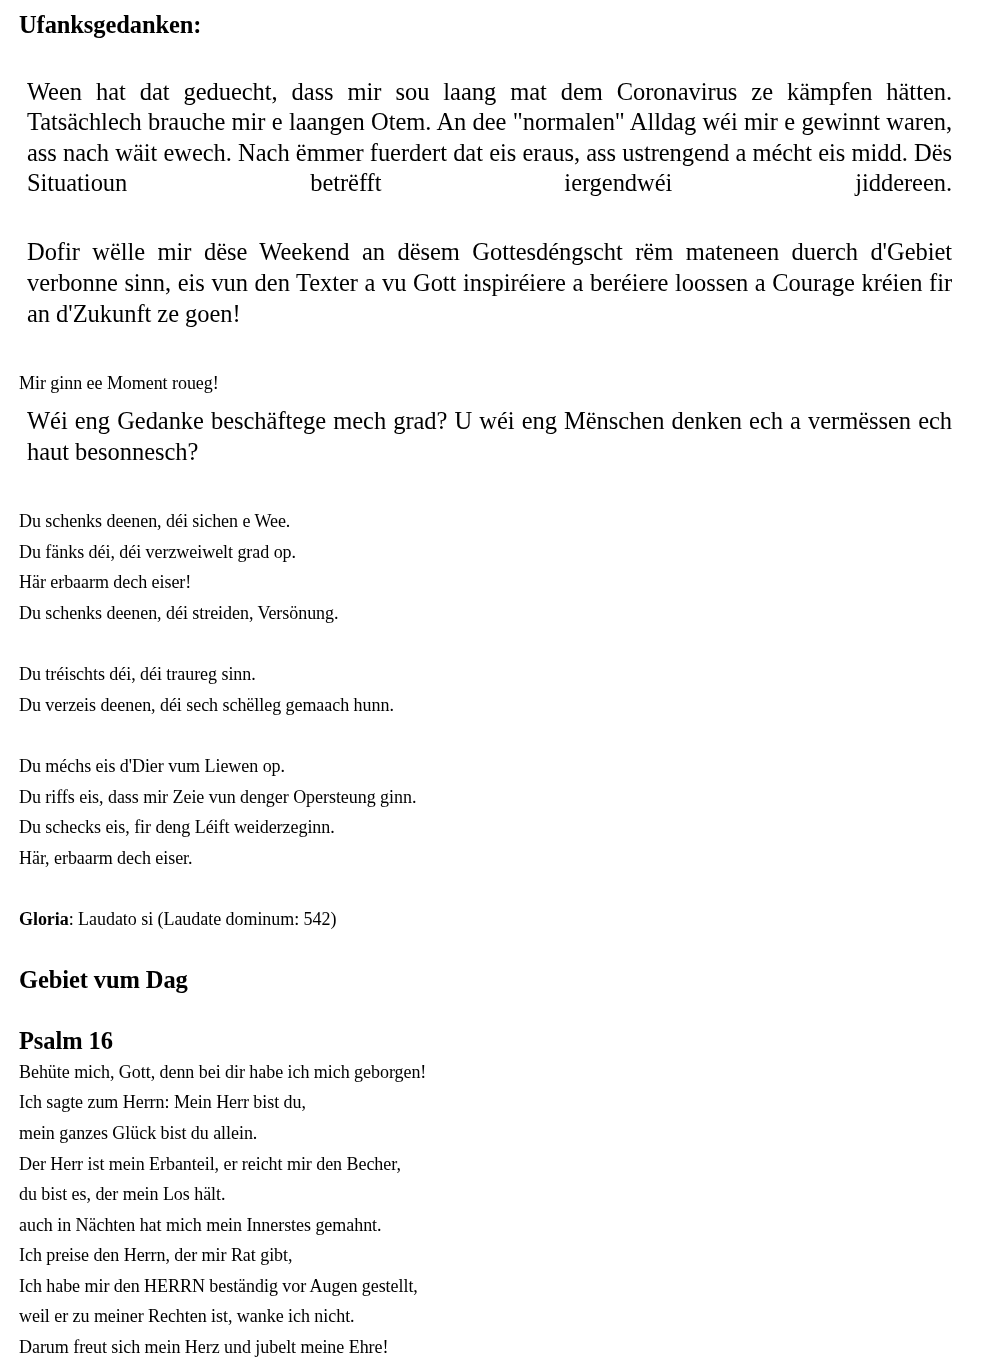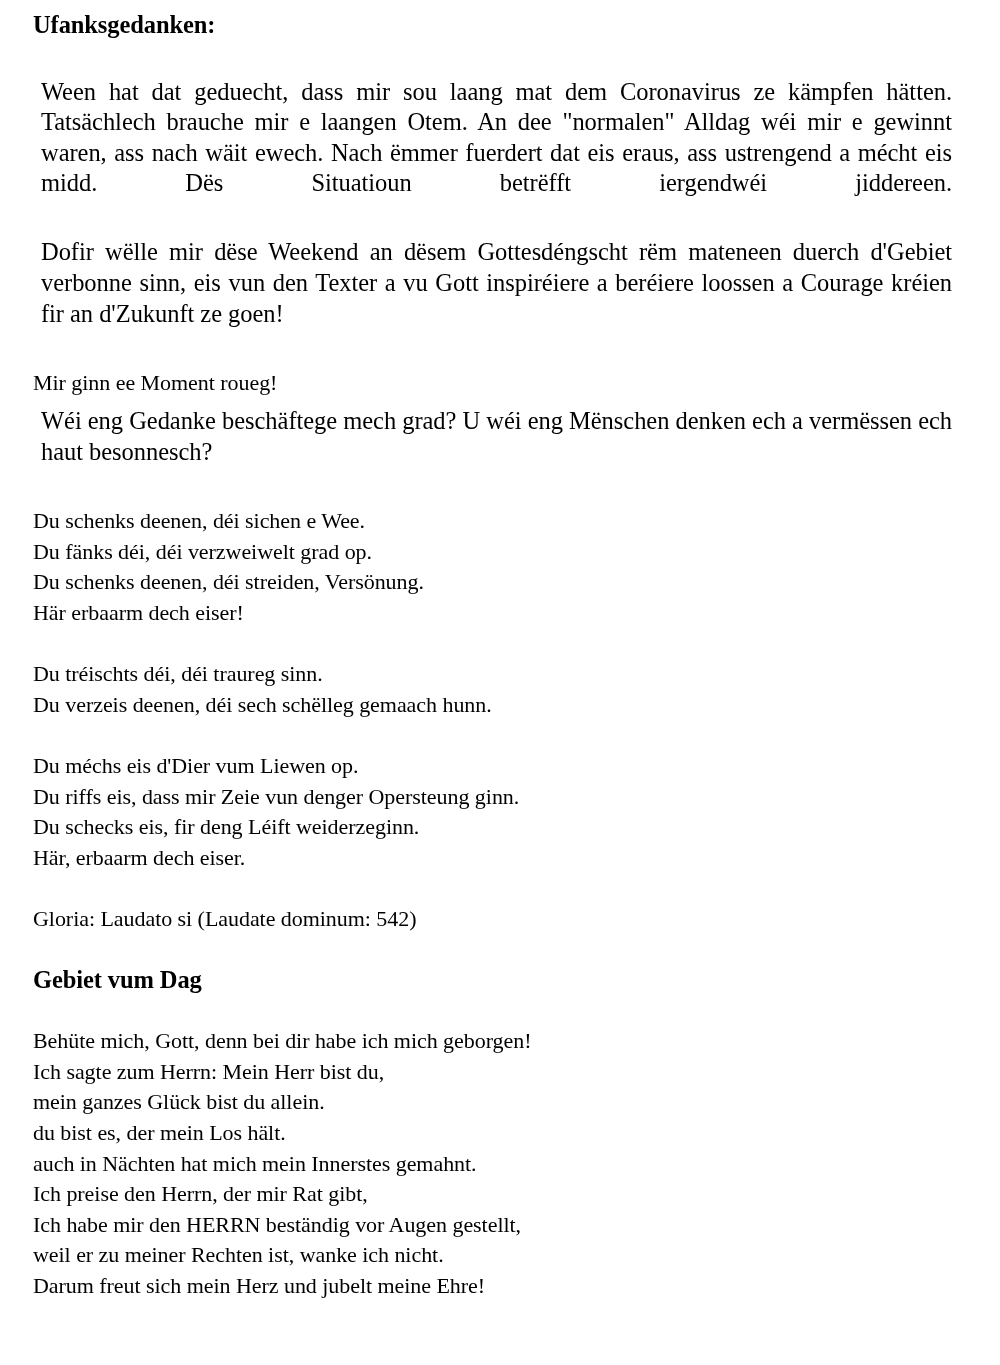--- a/index.html
+++ b/index.html
@@ -13,21 +13,21 @@
     height: 1365px;
     font-family: "Liberation Serif", "DejaVu Serif", serif;
     color: #000000;
     -webkit-font-smoothing: antialiased;
   }
   #page {
     position: relative;
     width: 1000px;
     height: 1365px;
     box-sizing: border-box;
-    padding: 10px 40px 0 33px;
+    padding: 10px 40px 0 19px;
     background: #ffffff;
     overflow: hidden;
   }
   .h-bold {
     font-weight: bold;
     font-size: 24.5px;
     line-height: 30.5px;
     margin: 0;
     letter-spacing: -0.1px;
   }
@@ -38,32 +38,32 @@
     text-align: justify;
     text-justify: inter-word;
     letter-spacing: -0.05px;
   }
   .para-last-justify::after {
     content: "";
     display: inline-block;
     width: 100%;
   }
   .lines {
-    font-size: 22px;
+    font-size: 18px;
     line-height: 30.6px;
     margin: 0;
     text-align: left;
     letter-spacing: -0.05px;
   }
   .line {
     display: block;
     white-space: pre;
   }
   .spacer-md { height: 28px; }
-  .inline-bold { font-weight: normal; }
+  .inline-bold { font-weight: bold; }
   .block-gap { height: 30.6px; }
 </style>
 </head>
 <body>
 
 <div id="page">
 
   <h1 class="h-bold">Ufanksgedanken:</h1>
 
   <div class="spacer-md"></div>
@@ -77,22 +77,22 @@
   <div class="lines">
     <span class="line">Mir ginn ee Moment roueg!</span>
   </div>
   <p class="para">Wéi eng Gedanke beschäftege mech grad? U wéi eng Mënschen denken ech a vermëssen ech haut besonnesch?</p>
 
   <div class="block-gap"></div>
 
   <div class="lines">
     <span class="line">Du schenks deenen, déi sichen e Wee.</span>
     <span class="line">Du fänks déi, déi verzweiwelt grad op.</span>
+    <span class="line">Här erbaarm dech eiser!</span>
     <span class="line">Du schenks deenen, déi streiden, Versönung.</span>
-    <span class="line">Här erbaarm dech eiser!</span>
   </div>
 
   <div class="block-gap"></div>
 
   <div class="lines">
     <span class="line">Du tréischts déi, déi traureg sinn.</span>
     <span class="line">Du verzeis deenen, déi sech schëlleg gemaach hunn.</span>
   </div>
 
   <div class="block-gap"></div>
@@ -107,25 +107,27 @@
   <div class="block-gap"></div>
 
   <p class="lines"><span class="inline-bold">Gloria</span><span>: Laudato si (Laudate dominum: 542)</span></p>
 
   <div class="block-gap"></div>
 
   <h2 class="h-bold">Gebiet vum Dag</h2>
 
   <div class="block-gap"></div>
 
+  <h2 class="h-bold">Psalm 16</h2>
 
   <div class="lines">
     <span class="line">Behüte mich, Gott, denn bei dir habe ich mich geborgen!</span>
     <span class="line">Ich sagte zum Herrn: Mein Herr bist du,</span>
     <span class="line">mein ganzes Glück bist du allein.</span>
+    <span class="line">Der Herr ist mein Erbanteil, er reicht mir den Becher,</span>
     <span class="line">du bist es, der mein Los hält.</span>
     <span class="line">auch in Nächten hat mich mein Innerstes gemahnt.</span>
     <span class="line">Ich preise den Herrn, der mir Rat gibt,</span>
     <span class="line">Ich habe mir den HERRN beständig vor Augen gestellt,</span>
     <span class="line">weil er zu meiner Rechten ist, wanke ich nicht.</span>
     <span class="line">Darum freut sich mein Herz und jubelt meine Ehre!</span>
 
   </div>
 
 </div>

